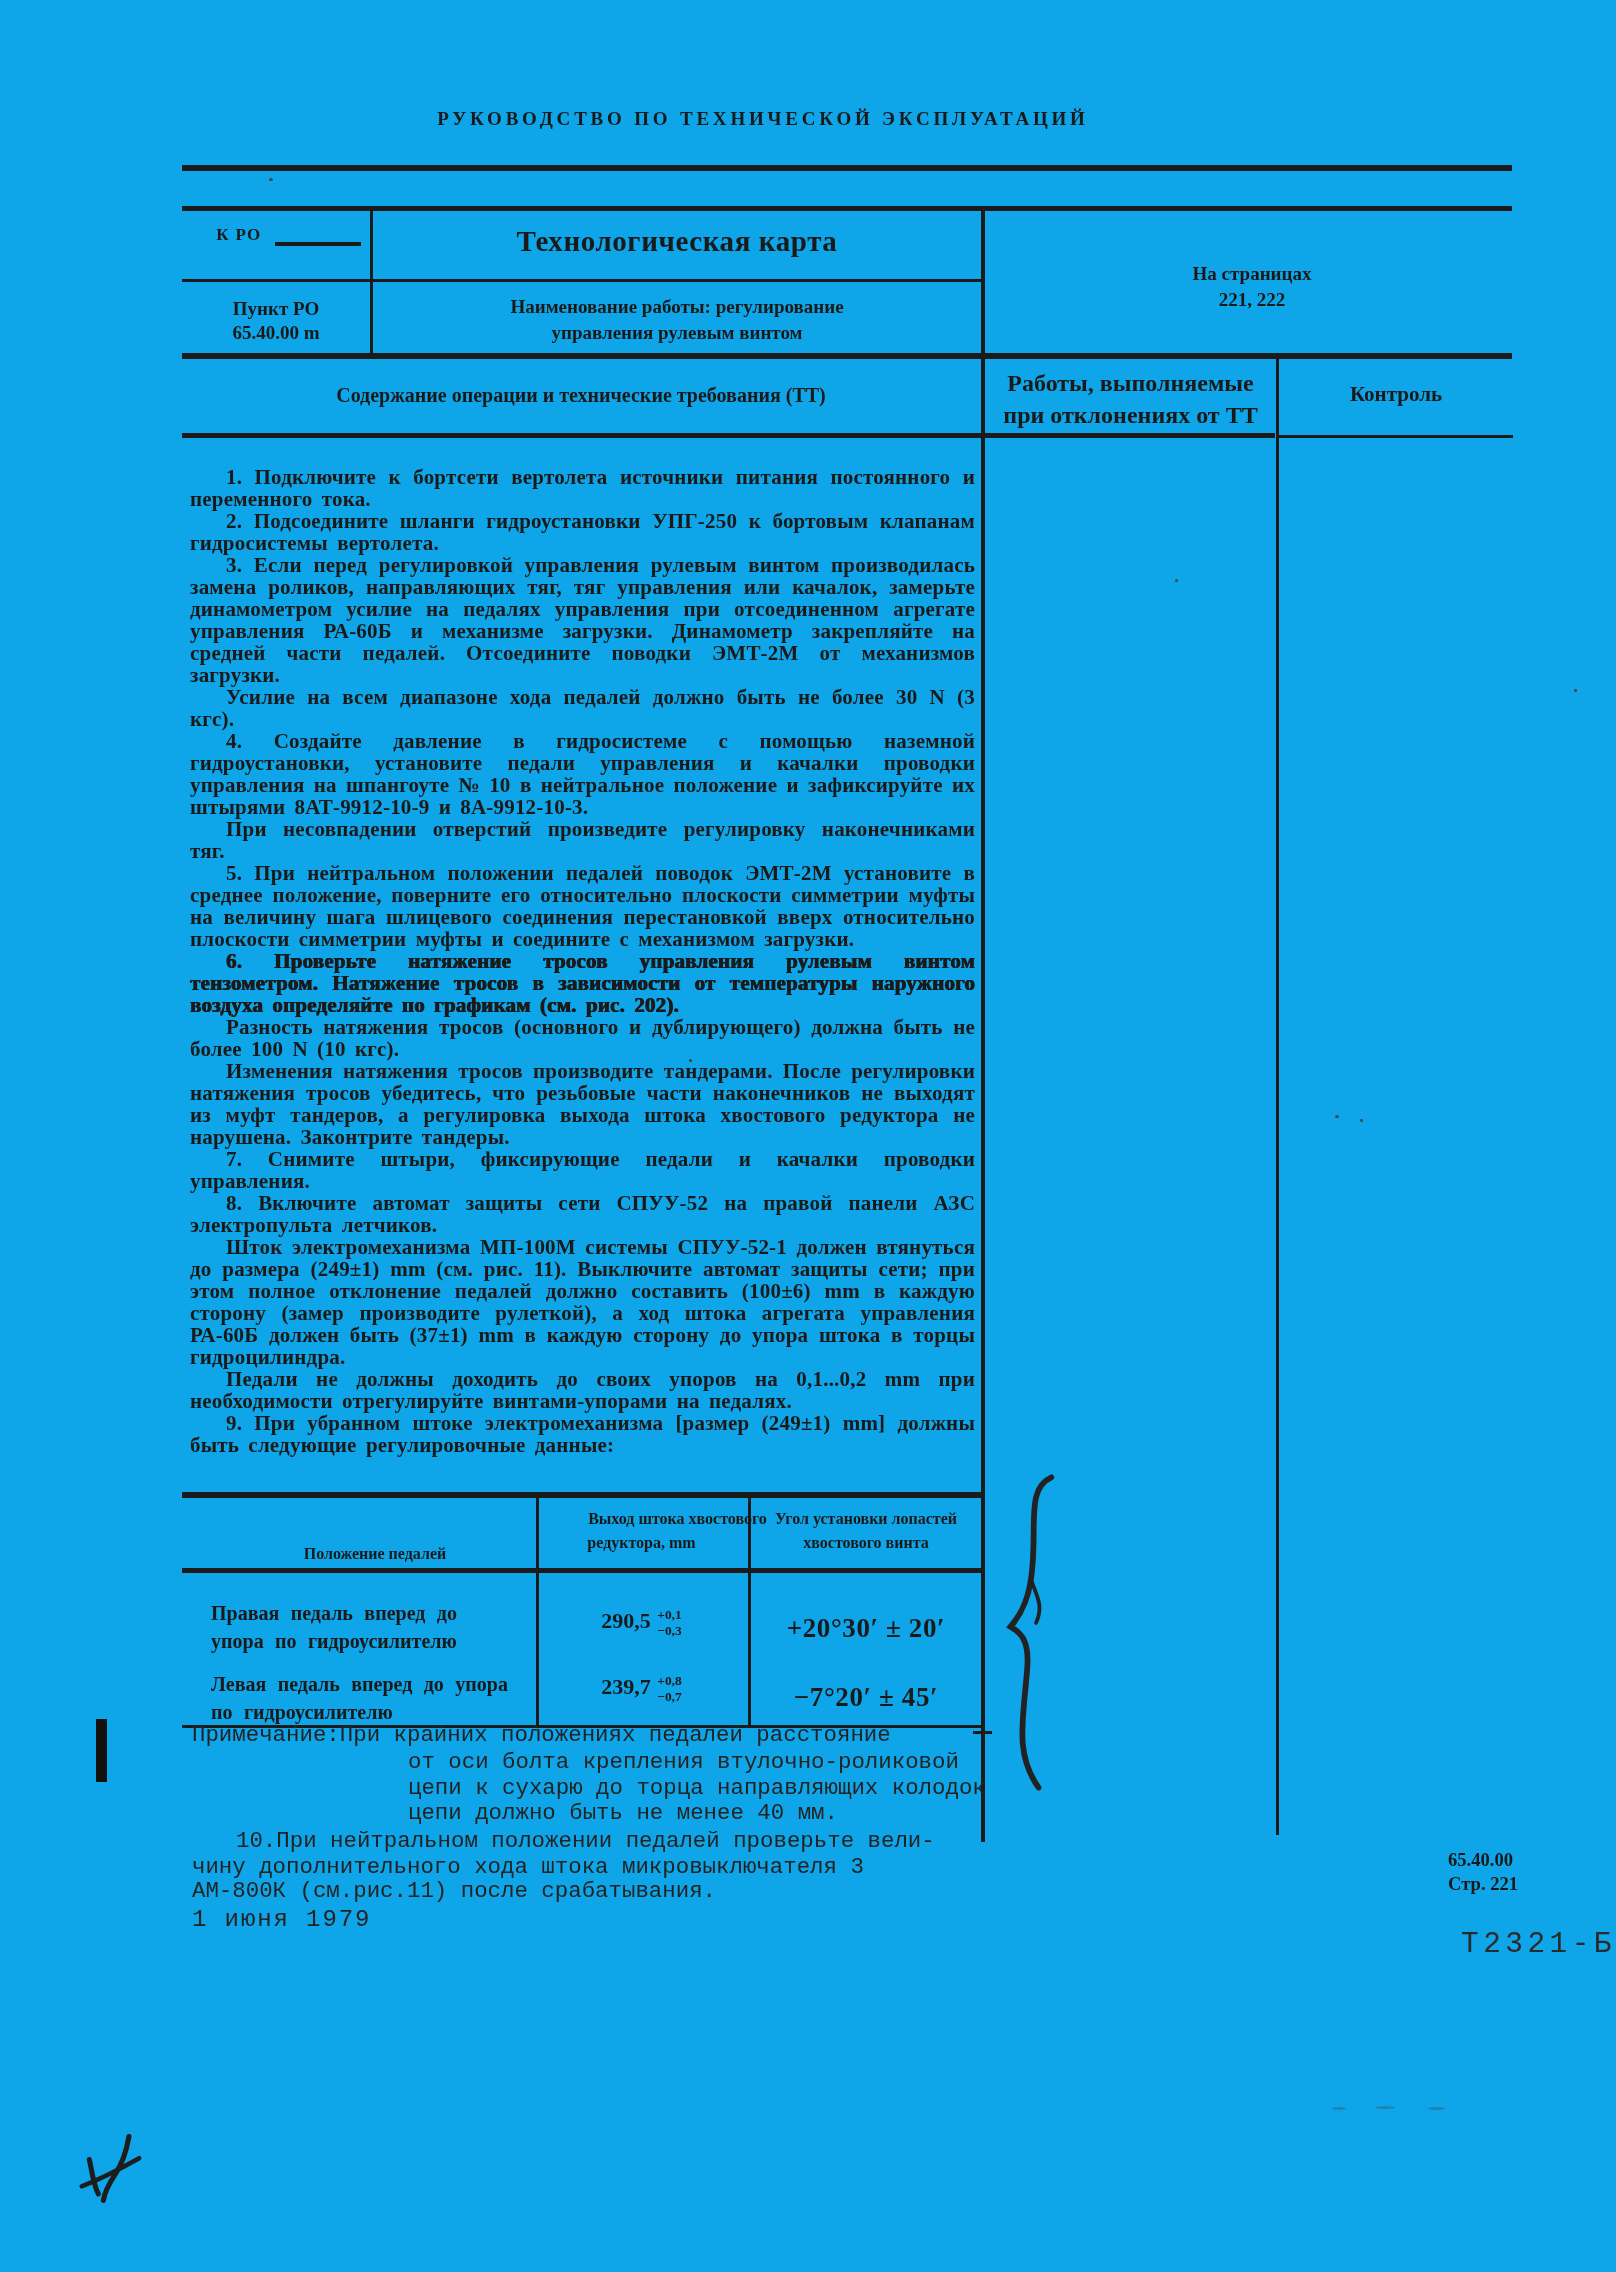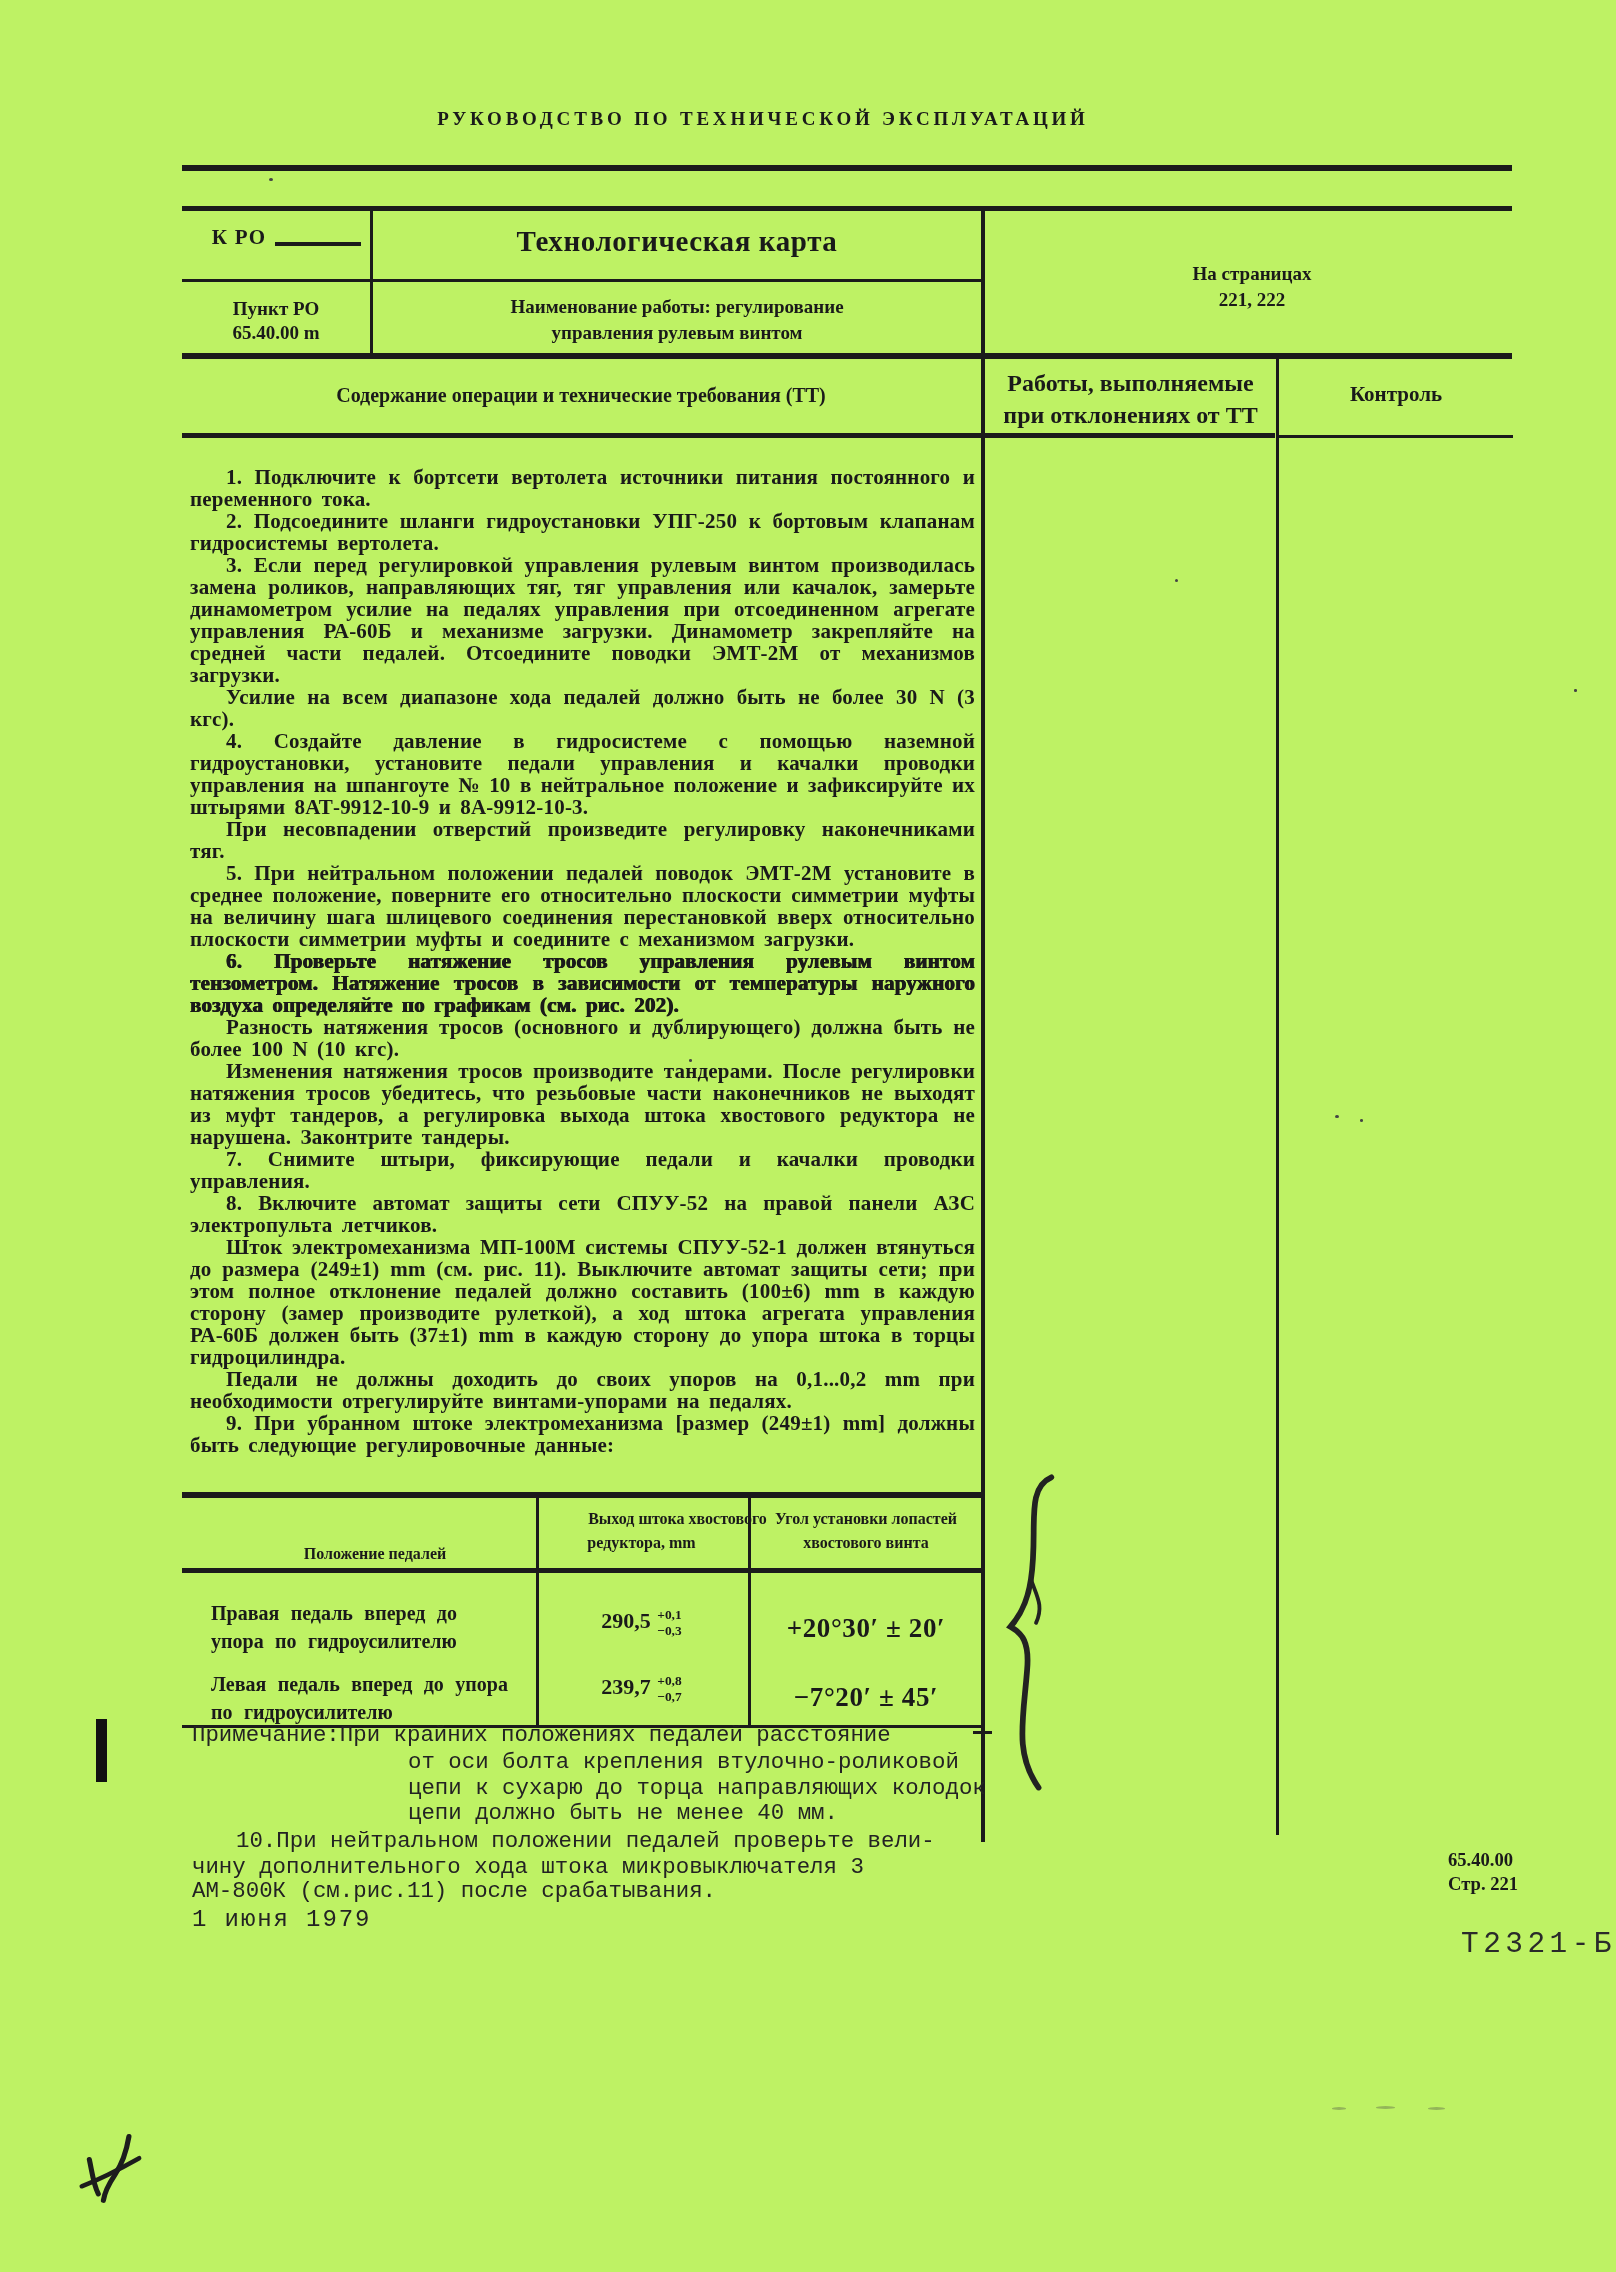--- a/index.html
+++ b/index.html
@@ -1,26 +1,26 @@
 <!DOCTYPE html>
 <html style="font-size:10.2px"><head>
 <meta charset="utf-8">
 <style>
   html,body{margin:0;padding:0;background:#e8e8e6;}
   .page{
-    position:relative;width:1616px;height:2273px;background:#bef264;
+    position:relative;width:1616px;height:2273px;background:#0ea5e9;
     font-family:"Liberation Serif",serif;color:#1a1a1a;overflow:hidden;
   }
   .hline,.vline{position:absolute;background:#1b1b1b;}
   .doc-title{
     position:absolute;left:182px;width:1162px;top:108px;text-align:center;
     font-size:19px;font-weight:bold;letter-spacing:3.8px;white-space:nowrap;
   }
   .cell-text{position:absolute;text-align:center;font-weight:bold;}
-  .kro{font-size:21px;letter-spacing:1.3px;}
+  .kro{font-size:17px;letter-spacing:1.3px;}
   .kro-line{position:absolute;background:#1b1b1b;height:3.8px;}
   .tk-title{font-size:29px;letter-spacing:0.6px;}
   .small-head{font-size:19px;line-height:25.6px;}
   .col-head{font-size:20px;}
   .col-head-big{font-size:24px;line-height:29.4px;white-space:nowrap;}
   .body-col{
     position:absolute;left:190px;top:466px;width:785px;height:1022px;overflow:hidden;
     font-size:21px;line-height:22px;font-weight:bold;text-align:justify;
     word-spacing:3.8px;letter-spacing:0.2px;
   }

